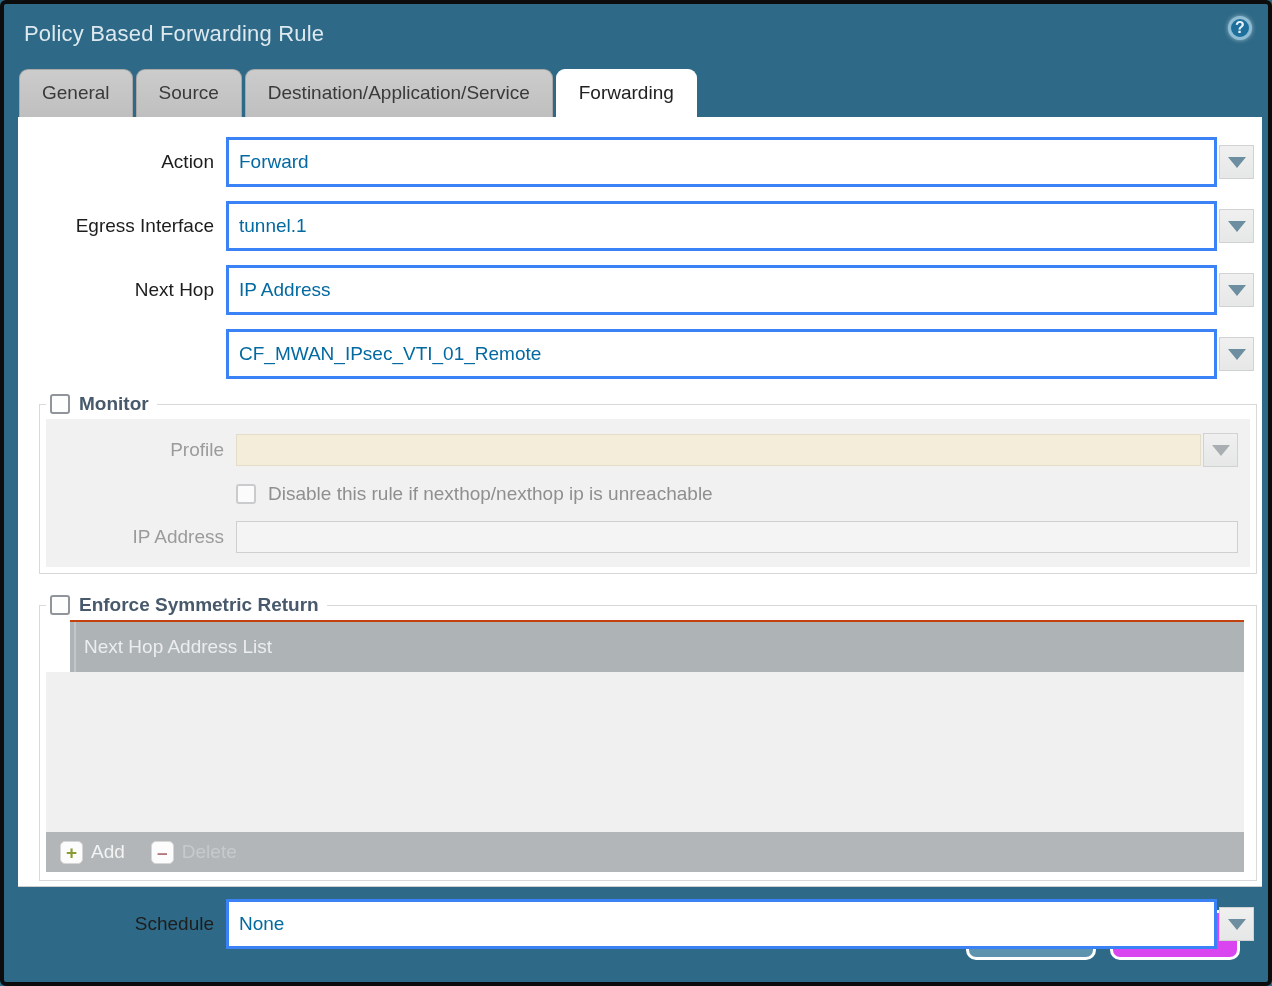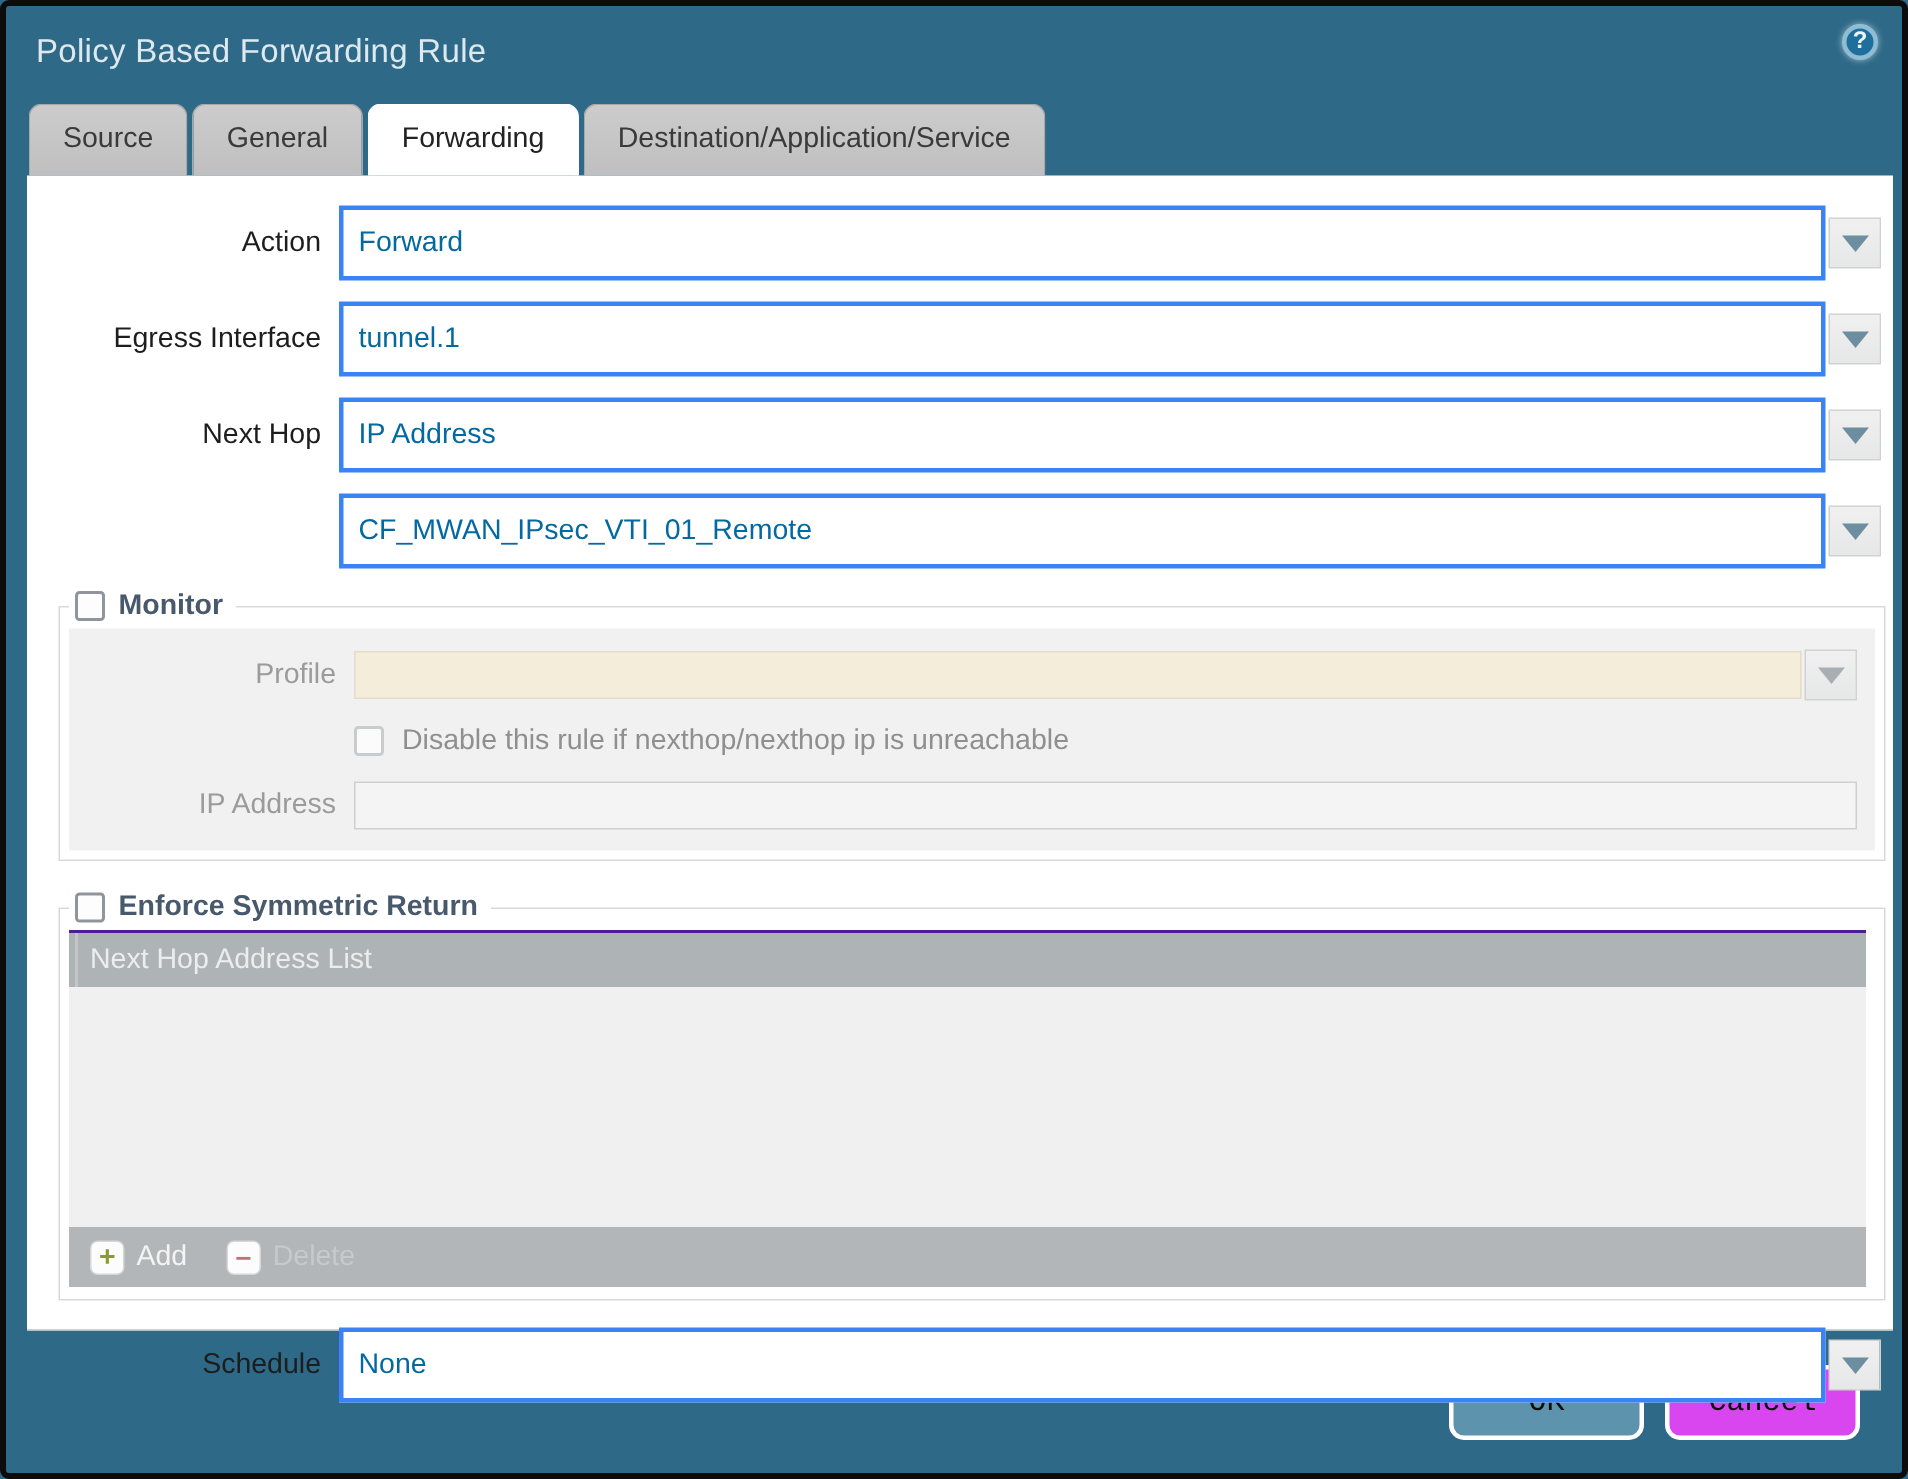--- a/index.html
+++ b/index.html
@@ -194,29 +194,30 @@
     margin: 16px 0 16px 190px;
   }
   .inline-check-label {
     font-size: 19px;
     color: #8f8f8f;
   }
 
   
   .sym-table { margin: 4px 12px 8px 6px; }
   .table-header {
-    height: 38px;
+    height: 52px;
     background: #aeb3b6;
-    border-top: 2px solid #4c1d95;
+    border-top: 2px solid #c2410c;
     color: #ecedee;
     font-size: 19px;
     display: flex;
     align-items: center;
     padding-left: 14px;
     position: relative;
+    margin-left: 24px;
   }
   .table-header::before {
     content: "";
     position: absolute;
     left: 4px; top: 0; bottom: 0;
     width: 2px;
     background: #c2c6c8;
   }
   .table-body {
     height: 160px;
@@ -282,24 +283,24 @@
 </style>
 </head>
 <body>
 
 <div class="titlebar">
   <div class="title">Policy Based Forwarding Rule</div>
   <div class="help-icon">?</div>
 </div>
 
 <div class="tabs">
+  <div class="tab">General</div>
   <div class="tab">Source</div>
-  <div class="tab">General</div>
+  <div class="tab">Destination/Application/Service</div>
   <div class="tab active">Forwarding</div>
-  <div class="tab">Destination/Application/Service</div>
 </div>
 
 <div class="content">
 
   <div class="form-row">
     <div class="form-label">Action</div>
     <div class="field-wrap">
       <input class="text-input" value="Forward" style="">
       <div class="dd-btn">
         <span class="dd-arrow"></span>

